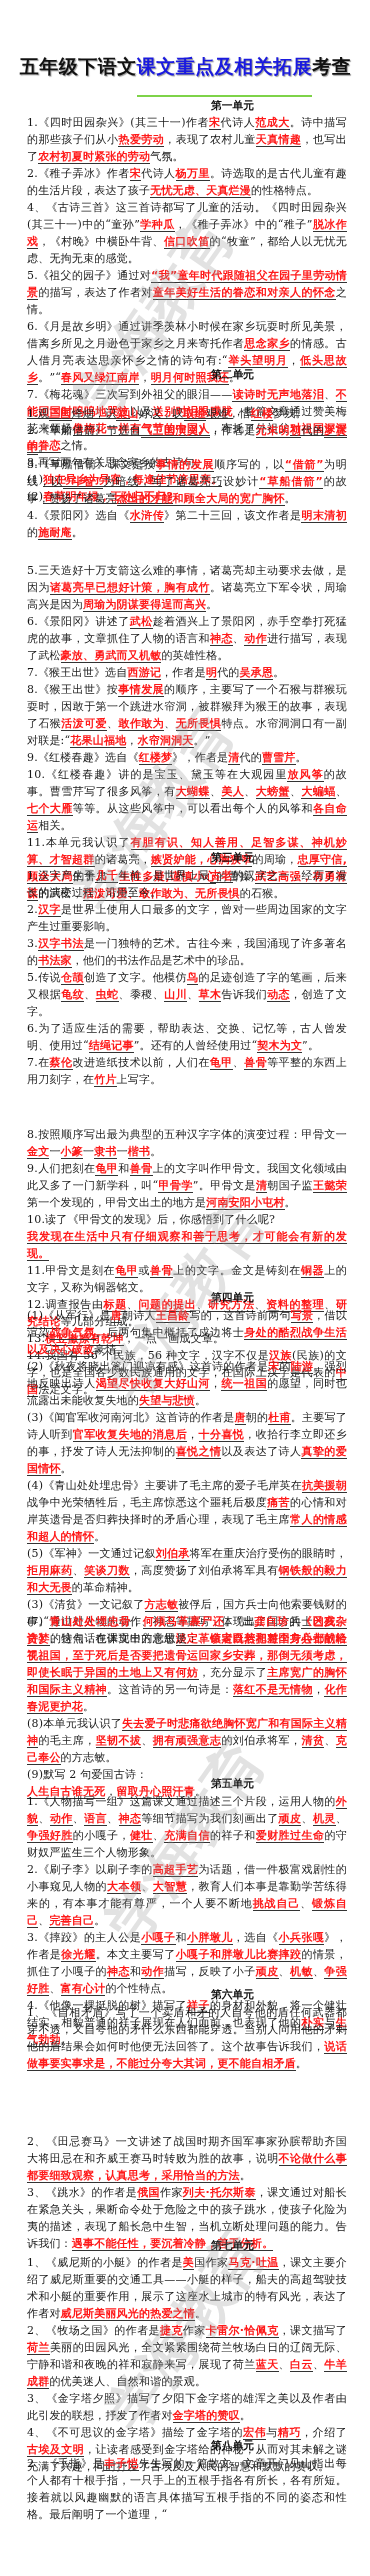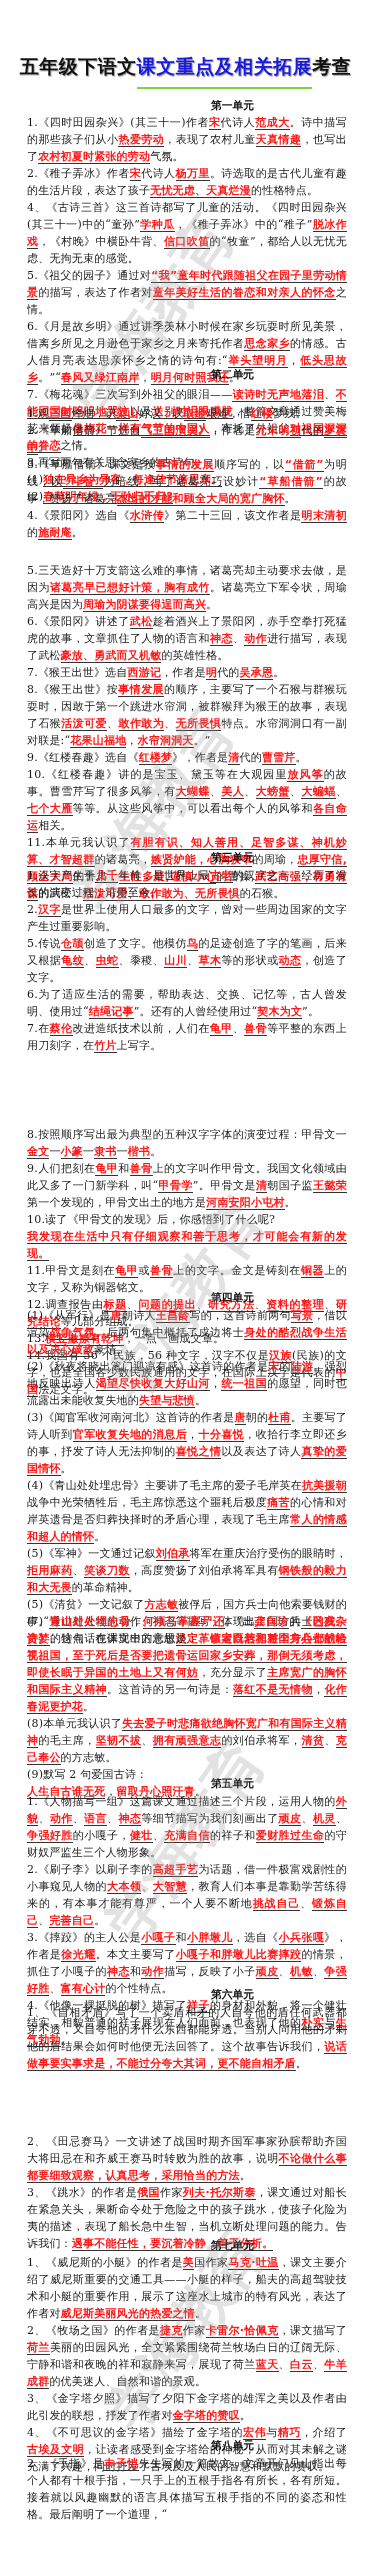--- a/index.html
+++ b/index.html
@@ -2,21 +2,21 @@
 <html style="font-size:8.2px"><head>
 <meta charset="utf-8">
 <style>
   html, body { margin: 0; padding: 0; background: #ffffff; }
   body { width: 371px; height: 2623px; position: relative; overflow: hidden;
          font-family: "DejaVu Serif", "Liberation Serif", serif; color: #1a1a1a; }
   .page { position: absolute; left: 0; top: 0; width: 371px; height: 2623px; }
   .title { position: absolute; top: 54px; left: 0; width: 371px; text-align: center;
            font-family: "DejaVu Sans", "Liberation Sans", sans-serif; font-weight: bold;
            font-size: 19px; letter-spacing: 0.5px; color: #111; text-shadow: 1px 1px 1px #999; }
-  .title .hl { color: #1a1adf; border-bottom: 2.1px solid #7ed348; padding-bottom: 10px; }
+  .title .hl { color: #1a1adf; border-bottom: 2.1px solid #7ed348; padding-bottom: 18px; }
   .unit-h { position: absolute; left: 0; width: 371px; text-align: center;
             font-family: "DejaVu Sans", "Liberation Sans", sans-serif; font-weight: bold;
             font-size: 10.8px; color: #111; padding-left: 47px; }
   .block { position: absolute; left: 27px; width: 320px; font-size: 11px; line-height: 17px;
            text-align: justify; letter-spacing: 0.2px; }
   .p { margin: 0; }
   .r { color: #ff1a1a; font-weight: bold; font-family: "DejaVu Sans", "Liberation Sans", sans-serif;
        border-bottom: 0.8px solid #333; }
   .watermark { position: absolute; font-family: "DejaVu Sans", sans-serif; font-size: 57px;
                font-weight: bold; color: rgba(150,150,150,0.28); transform: rotate(-55deg);
@@ -58,21 +58,22 @@
       <p class="p"><span>8.《猴王出世》按</span><span class="r">事情发展</span><span>的顺序，主要写了一个石猴与群猴玩耍时，因敢于第一个跳进水帘洞，被群猴拜为猴王的故事，表现了石猴</span><span class="r">活泼可爱</span><span>、</span><span class="r">敢作敢为</span><span>、</span><span class="r">无所畏惧</span><span>特点。水帘洞洞口有一副对联是:“</span><span class="r">花果山福地</span><span>，</span><span class="r">水帘洞洞天</span><span>。”</span></p>
       <p class="p"><span>9.《红楼春趣》选自《</span><span class="r">红楼梦</span><span>》，作者是</span><span class="r">清</span><span>代的</span><span class="r">曹雪芹</span><span>。</span></p>
       <p class="p"><span>10.《红楼春趣》讲的是宝玉、黛玉等在大观园里</span><span class="r">放风筝</span><span>的故事。曹雪芹写了很多风筝，有</span><span class="r">大蝴蝶</span><span>、</span><span class="r">美人</span><span>、</span><span class="r">大螃蟹</span><span>、</span><span class="r">大蝙蝠</span><span>、</span><span class="r">七个大雁</span><span>等等。从这些风筝中，可以看出每个人的风筝和</span><span class="r">各自命运</span><span>相关。</span></p>
       <p class="p"><span>11.本单元我认识了</span><span class="r">有胆有识、知人善用、足智多谋、神机妙算、才智超群</span><span>的诸葛亮，</span><span class="r">嫉贤妒能，心胸狭窄</span><span>的周瑜，</span><span class="r">忠厚守信,顾全大局</span><span>的鲁肃，</span><span class="r">生性多疑,谨慎小心</span><span>的曹操,</span><span class="r">武艺高强，有勇有谋</span><span>的武松，</span><span class="r">活泼可爱、敢作敢为、无所畏惧</span><span>的石猴。</span></p>
     </div>
 
   <div class="unit-h" style="top:851px">第三单元</div>
   <div class="block" style="top:867px">
       <p class="p"><span>1.汉字产生于</span><span class="r">几千</span><span>年前，是世界上最</span><span class="r">古老</span><span>的汉字之一，经历了漫长的演变过程，沿用至今。</span></p>
       <p class="p"><span>2.</span><span class="r">汉字</span><span>是世界上使用人口最多的文字，曾对一些周边国家的文字产生过重要影响。</span></p>
-      <p class="p"><span>5.传说</span><span class="r">仓颉</span><span>创造了文字。他模仿</span><span class="r">鸟</span><span>的足迹创造了字的笔画，后来又根据</span><span class="r">龟纹</span><span>、</span><span class="r">虫蛇</span><span>、黍稷、</span><span class="r">山川</span><span>、</span><span class="r">草木</span><span>等的形状或</span><span class="r">动态</span><span>，创造了文字。</span></p>
+      <p class="p"><span>3.</span><span class="r">汉字书法</span><span>是一门独特的艺术。古往今来，我国涌现了许多著名的</span><span class="r">书法家</span><span>，他们的书法作品是艺术中的珍品。</span></p>
+      <p class="p"><span>5.传说</span><span class="r">仓颉</span><span>创造了文字。他模仿</span><span class="r">鸟</span><span>的足迹创造了字的笔画，后来又根据</span><span class="r">龟纹</span><span>、</span><span class="r">虫蛇</span><span>、黍稷、</span><span class="r">山川</span><span>、</span><span class="r">草木</span><span>告诉我们</span><span class="r">动态</span><span>，创造了文字。</span></p>
       <p class="p"><span>6.为了适应生活的需要，帮助表达、交换、记忆等，古人曾发明、使用过“</span><span class="r">结绳记事</span><span>”。还有的人曾经使用过“</span><span class="r">契木为文</span><span>”。</span></p>
       <p class="p"><span>7.在</span><span class="r">蔡伦</span><span>改进造纸技术以前，人们在</span><span class="r">龟甲</span><span>、</span><span class="r">兽骨</span><span>等平整的东西上用刀刻字，在</span><span class="r">竹片</span><span>上写字。</span></p>
     </div>
   <div class="block" style="top:1126px">
       <p class="p"><span>8.按照顺序写出最为典型的五种汉字字体的演变过程：甲骨文一</span><span class="r">金文</span><span>一</span><span class="r">小篆</span><span>一</span><span class="r">隶书</span><span>一</span><span class="r">楷书</span><span>。</span></p>
       <p class="p"><span>9.人们把刻在</span><span class="r">龟甲</span><span>和</span><span class="r">兽骨</span><span>上的文字叫作甲骨文。我国文化领域由此又多了一门新学科，叫“</span><span class="r">甲骨学</span><span>”。甲骨文是</span><span class="r">清</span><span>朝国子监</span><span class="r">王懿荣</span><span>第一个发现的，甲骨文出土的地方是</span><span class="r">河南安阳小屯村</span><span>。</span></p>
       <p class="p"><span>10.读了《甲骨文的发现》后，你感悟到了什么呢?</span></p>
       <p class="p"><span class="r">我发现在生活中只有仔细观察和善于思考，才可能会有新的发现。</span></p>
       <p class="p"><span>11.甲骨文是刻在</span><span class="r">龟甲</span><span>或</span><span class="r">兽骨</span><span>上的文字。金文是铸刻在</span><span class="r">铜器</span><span>上的文字，又称为铜器铭文。</span></p>
       <p class="p"><span>12.调查报告由</span><span class="r">标题</span><span>、</span><span class="r">问题的提出</span><span>、</span><span class="r">研究方法</span><span>、</span><span class="r">资料的整理</span><span>、</span><span class="r">研究结论</span><span>等几部分组成。</span></p>
@@ -80,21 +81,21 @@
       <p class="p"><span>14.我国有 56 个民族，56 种文字，汉字不仅是</span><span class="r">汉族</span><span>(民族)的文字，也是全国各少数民族通用的文字，在国际上汉字是代表的</span><span class="r">中国</span><span>法定文字。</span></p>
     </div>
 
   <div class="unit-h" style="top:1291px">第四单元</div>
   <div class="block" style="top:1307px">
       <p class="p"><span>(1)《从军行》是</span><span class="r">唐</span><span>朝诗人</span><span class="r">王昌龄</span><span>写的，这首诗前两句</span><span class="r">写景</span><span>，借以渲染</span><span class="r">战争气氛</span><span>。后两句集中概括了戍边将士</span><span class="r">身处的酷烈战争生活以及决心破敌</span><span>豪情。</span></p>
       <p class="p"><span>(2)《秋夜将晓出篱门迎凉有感》这首诗的作者是</span><span class="r">宋</span><span>的</span><span class="r">陆游</span><span>。强烈地反映出诗人</span><span class="r">渴望尽快收复大好山河</span><span>，</span><span class="r">统一祖国</span><span>的愿望，同时也流露出未能收复失地的</span><span class="r">失望与悲愤</span><span>。</span></p>
       <p class="p"><span>(3)《闻官军收河南河北》这首诗的作者是</span><span class="r">唐</span><span>朝的</span><span class="r">杜甫</span><span>。主要写了诗人听到</span><span class="r">官军收复失地的消息后</span><span>，</span><span class="r">十分喜悦</span><span>，收拾行李立即还乡的事，抒发了诗人无法抑制的</span><span class="r">喜悦之情</span><span>以及表达了诗人</span><span class="r">真挚的爱国情怀</span><span>。</span></p>
       <p class="p"><span>(4)《青山处处埋忠骨》主要讲了毛主席的爱子毛岸英在</span><span class="r">抗美援朝</span><span>战争中光荣牺牲后，毛主席惊悉这个噩耗后极度</span><span class="r">痛苦</span><span>的心情和对岸英遗骨是否归葬抉择时的矛盾心理，表现了毛主席</span><span class="r">常人的情感和超人的情怀</span><span>。</span></p>
       <p class="p"><span>(5)《军神》一文通过记叙</span><span class="r">刘伯承</span><span>将军在重庆治疗受伤的眼睛时，</span><span class="r">拒用麻药</span><span>、</span><span class="r">笑谈刀数</span><span>，高度赞扬了刘伯承将军具有</span><span class="r">钢铁般的毅力和大无畏</span><span>的革命精神。</span></p>
-      <p class="p"><span>(5)《清贫》一文记叙了</span><span class="r">方志敏</span><span>被俘后，国方兵士向他索要钱财的事。通过对人物的动作、神态等描写，体现出了国方兵士</span><span class="r">凶残、贪婪</span><span>的特点，也体现出方志敏</span><span class="r">淡定、镇定自若和对国方兵士的轻视</span><span>。</span></p>
+      <p class="p"><span>(3)《清贫》一文记叙了</span><span class="r">方志敏</span><span>被俘后，国方兵士向他索要钱财的事。通过对人物的动作、神态等描写，体现出了国方兵士</span><span class="r">凶残、贪婪</span><span>的特点，也体现出方志敏</span><span class="r">淡定、镇定自若和对国方兵士的轻视</span><span>。</span></p>
     </div>
   <div class="block" style="top:1613px">
       <p class="p"><span>(7)“</span><span class="r">青山处处埋忠骨</span><span>，</span><span class="r">何须马革裹尸还</span><span>。”出</span><span class="r">龚自珍</span><span>的</span><span class="r">《已亥杂诗》</span><span>。这句话在课文中的意思是：</span><span class="r">革命者既然把整个身心都献给了祖国，至于死后是否要把遗骨运回家乡安葬，那倒无须考虑，即使长眠于异国的土地上又有何妨</span><span>，充分显示了</span><span class="r">主席宽广的胸怀和国际主义精神</span><span>。这首诗的另一句诗是：</span><span class="r">落红不是无情物</span><span>，</span><span class="r">化作春泥更护花</span><span>。</span></p>
       <p class="p"><span>(8)本单元我认识了</span><span class="r">失去爱子时悲痛欲绝胸怀宽广和有国际主义精神</span><span>的毛主席，</span><span class="r">坚韧不拔</span><span>、</span><span class="r">拥有顽强意志</span><span>的刘伯承将军，</span><span class="r">清贫</span><span>、</span><span class="r">克己奉公</span><span>的方志敏。</span></p>
       <p class="p"><span>(9)默写 2 句爱国古诗：</span></p>
       <p class="p"><span class="r">人生自古谁无死</span><span>，</span><span class="r">留取丹心照汗青</span><span>。</span></p>
     </div>
 
   <div class="unit-h" style="top:1777px">第五单元</div>
   <div class="block" style="top:1793px">

